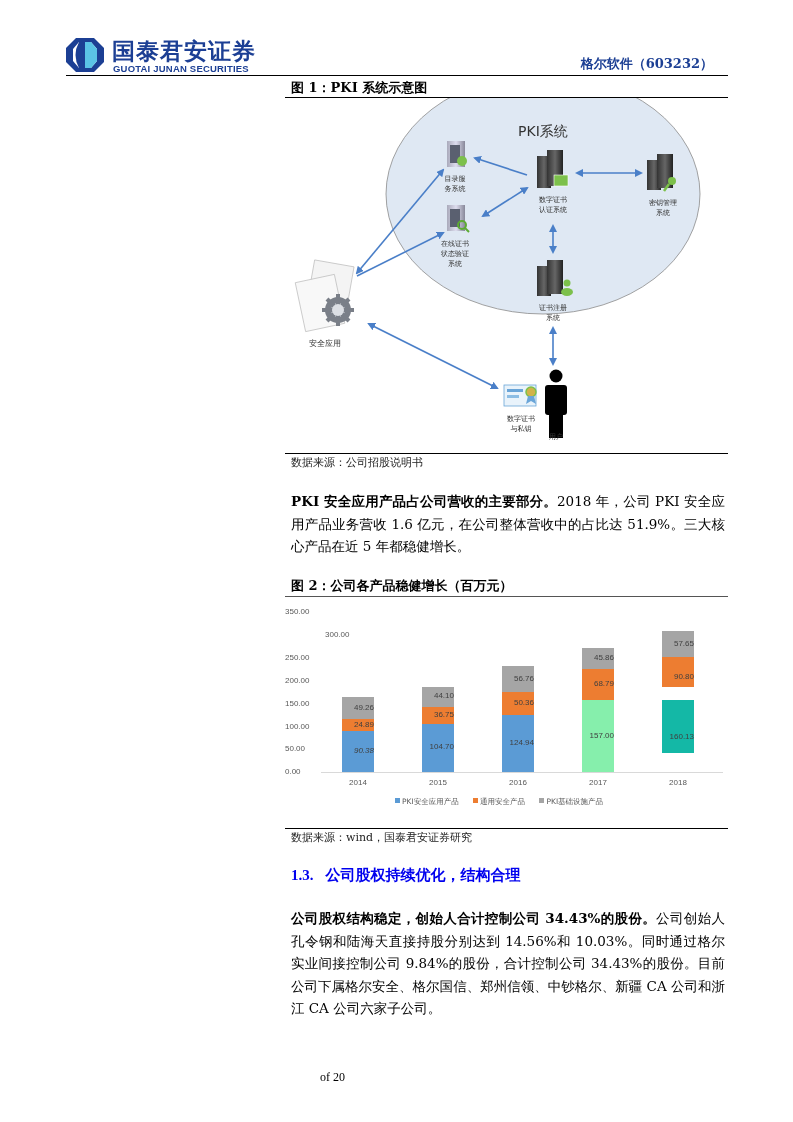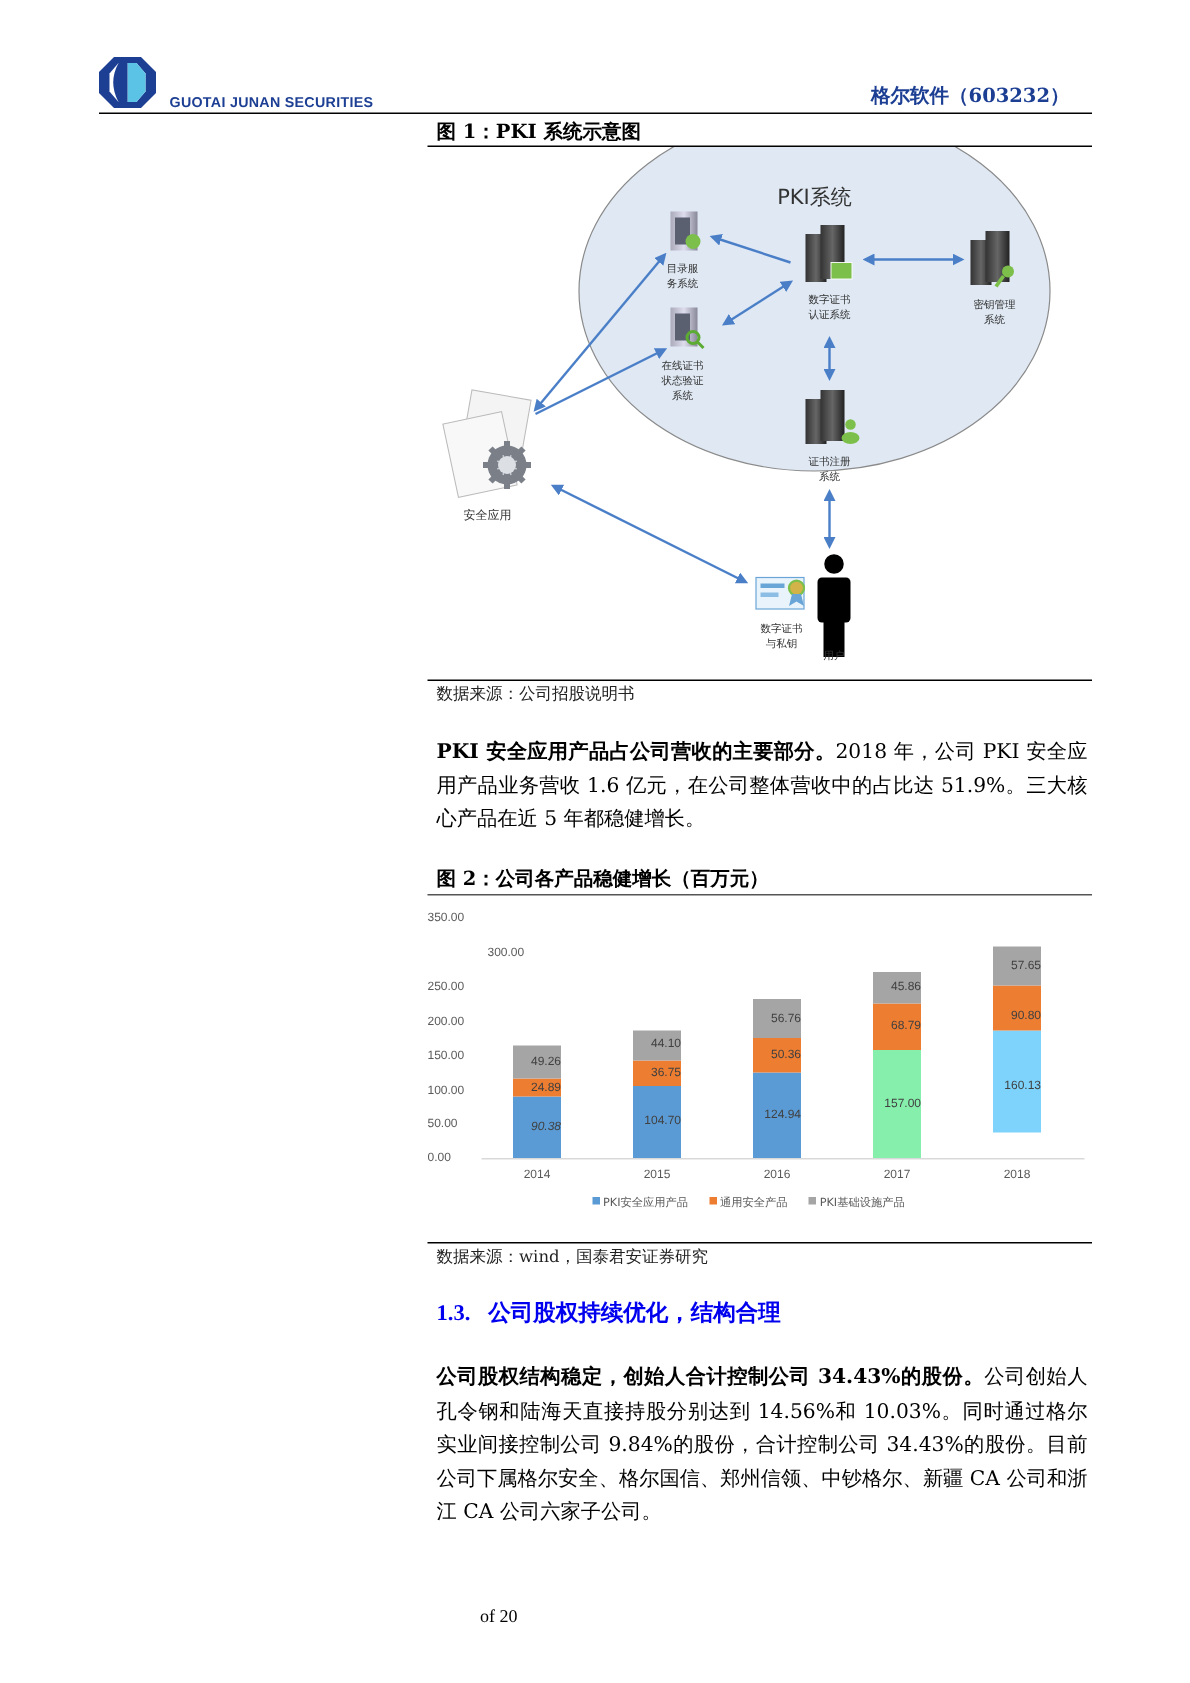--- a/index.html
+++ b/index.html
@@ -56,20 +56,21 @@
 </head>
 <body>
 
 <div class="logo">
   <svg class="logo-mark" viewBox="0 0 38 34">
     <polygon points="10,0 28,0 38,10 38,24 28,34 10,34 0,24 0,10" fill="#1c3f94"></polygon>
     <polygon points="13,4 25,4 31,11 31,23 25,30 13,30 7,23 7,11" fill="#ffffff"></polygon>
     <polygon points="19,4 25,4 31,11 31,23 25,30 19,30" fill="#5bc3e6"></polygon>
     <path d="M13,4 Q6,17 13,30 L19,30 L19,4 Z" fill="#1c3f94"></path>
   </svg>
+  <div class="logo-cn">国泰君安证券</div>
   <div class="logo-en">GUOTAI JUNAN SECURITIES</div>
 </div>
 <div class="header-company">格尔软件（603232）</div>
 <div class="header-rule"></div>
 
 <div class="fig-title" style="top:79px;">图 1：PKI 系统示意图</div>
 <div class="fig-rule" style="top:97px;"></div>
 
 <svg class="diagram" viewBox="0 0 440 355" font-family="DejaVu Sans, sans-serif">
   <defs>
@@ -237,21 +238,21 @@
       <div class="seg-label" style="top:31px;">157.00</div>
     </div>
   <div class="bar-seg" style="left:297px; top:70.8px; height:31.4px; background:#ED7D31;">
       <div class="seg-label" style="top:10px;">68.79</div>
     </div>
   <div class="bar-seg" style="left:297px; top:49.8px; height:21.0px; background:#A5A5A5;">
       <div class="seg-label" style="top:5px;">45.86</div>
     </div>
   <div class="xtick" style="left:283px;">2017</div>
 
-  <div class="bar-seg" style="left:377px; top:89px; height:68px; background:#7dd3fc;">
+  <div class="bar-seg" style="left:377px; top:102px; height:53px; background:#14b8a6;">
       <div class="seg-label" style="top:32px;">160.13</div>
     </div>
   <div class="bar-seg" style="left:377px; top:59.3px; height:30px; background:#ED7D31;">
       <div class="seg-label" style="top:15px;">90.80</div>
     </div>
   <div class="bar-seg" style="left:377px; top:33.0px; height:26.3px; background:#A5A5A5;">
       <div class="seg-label" style="top:8px;">57.65</div>
     </div>
   <div class="xtick" style="left:363px;">2018</div>
 

